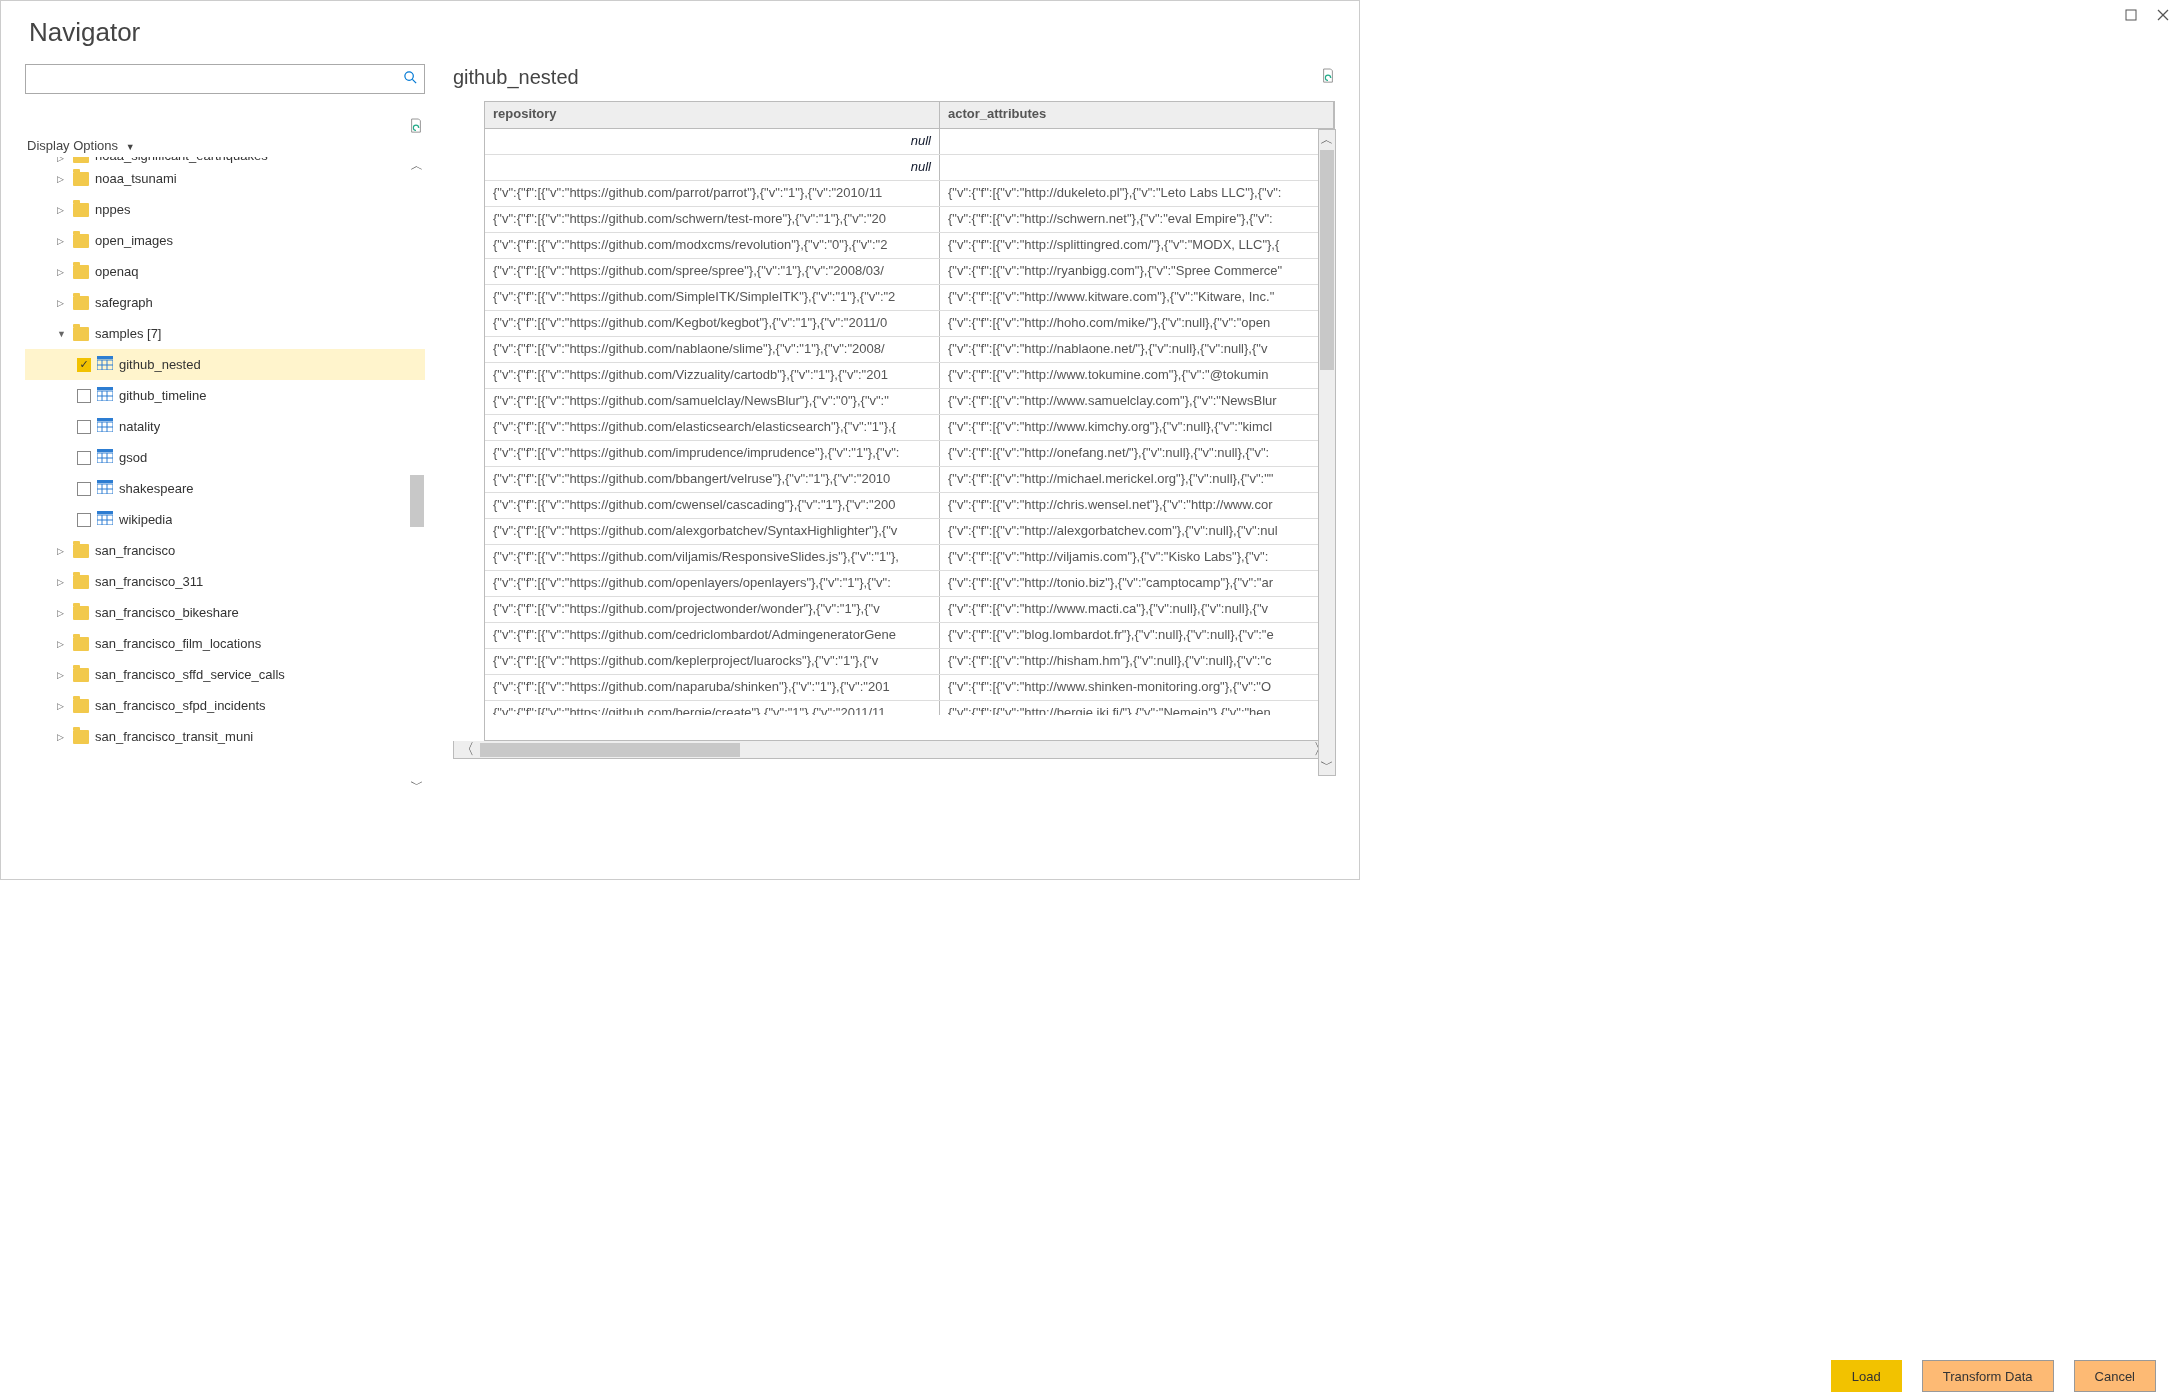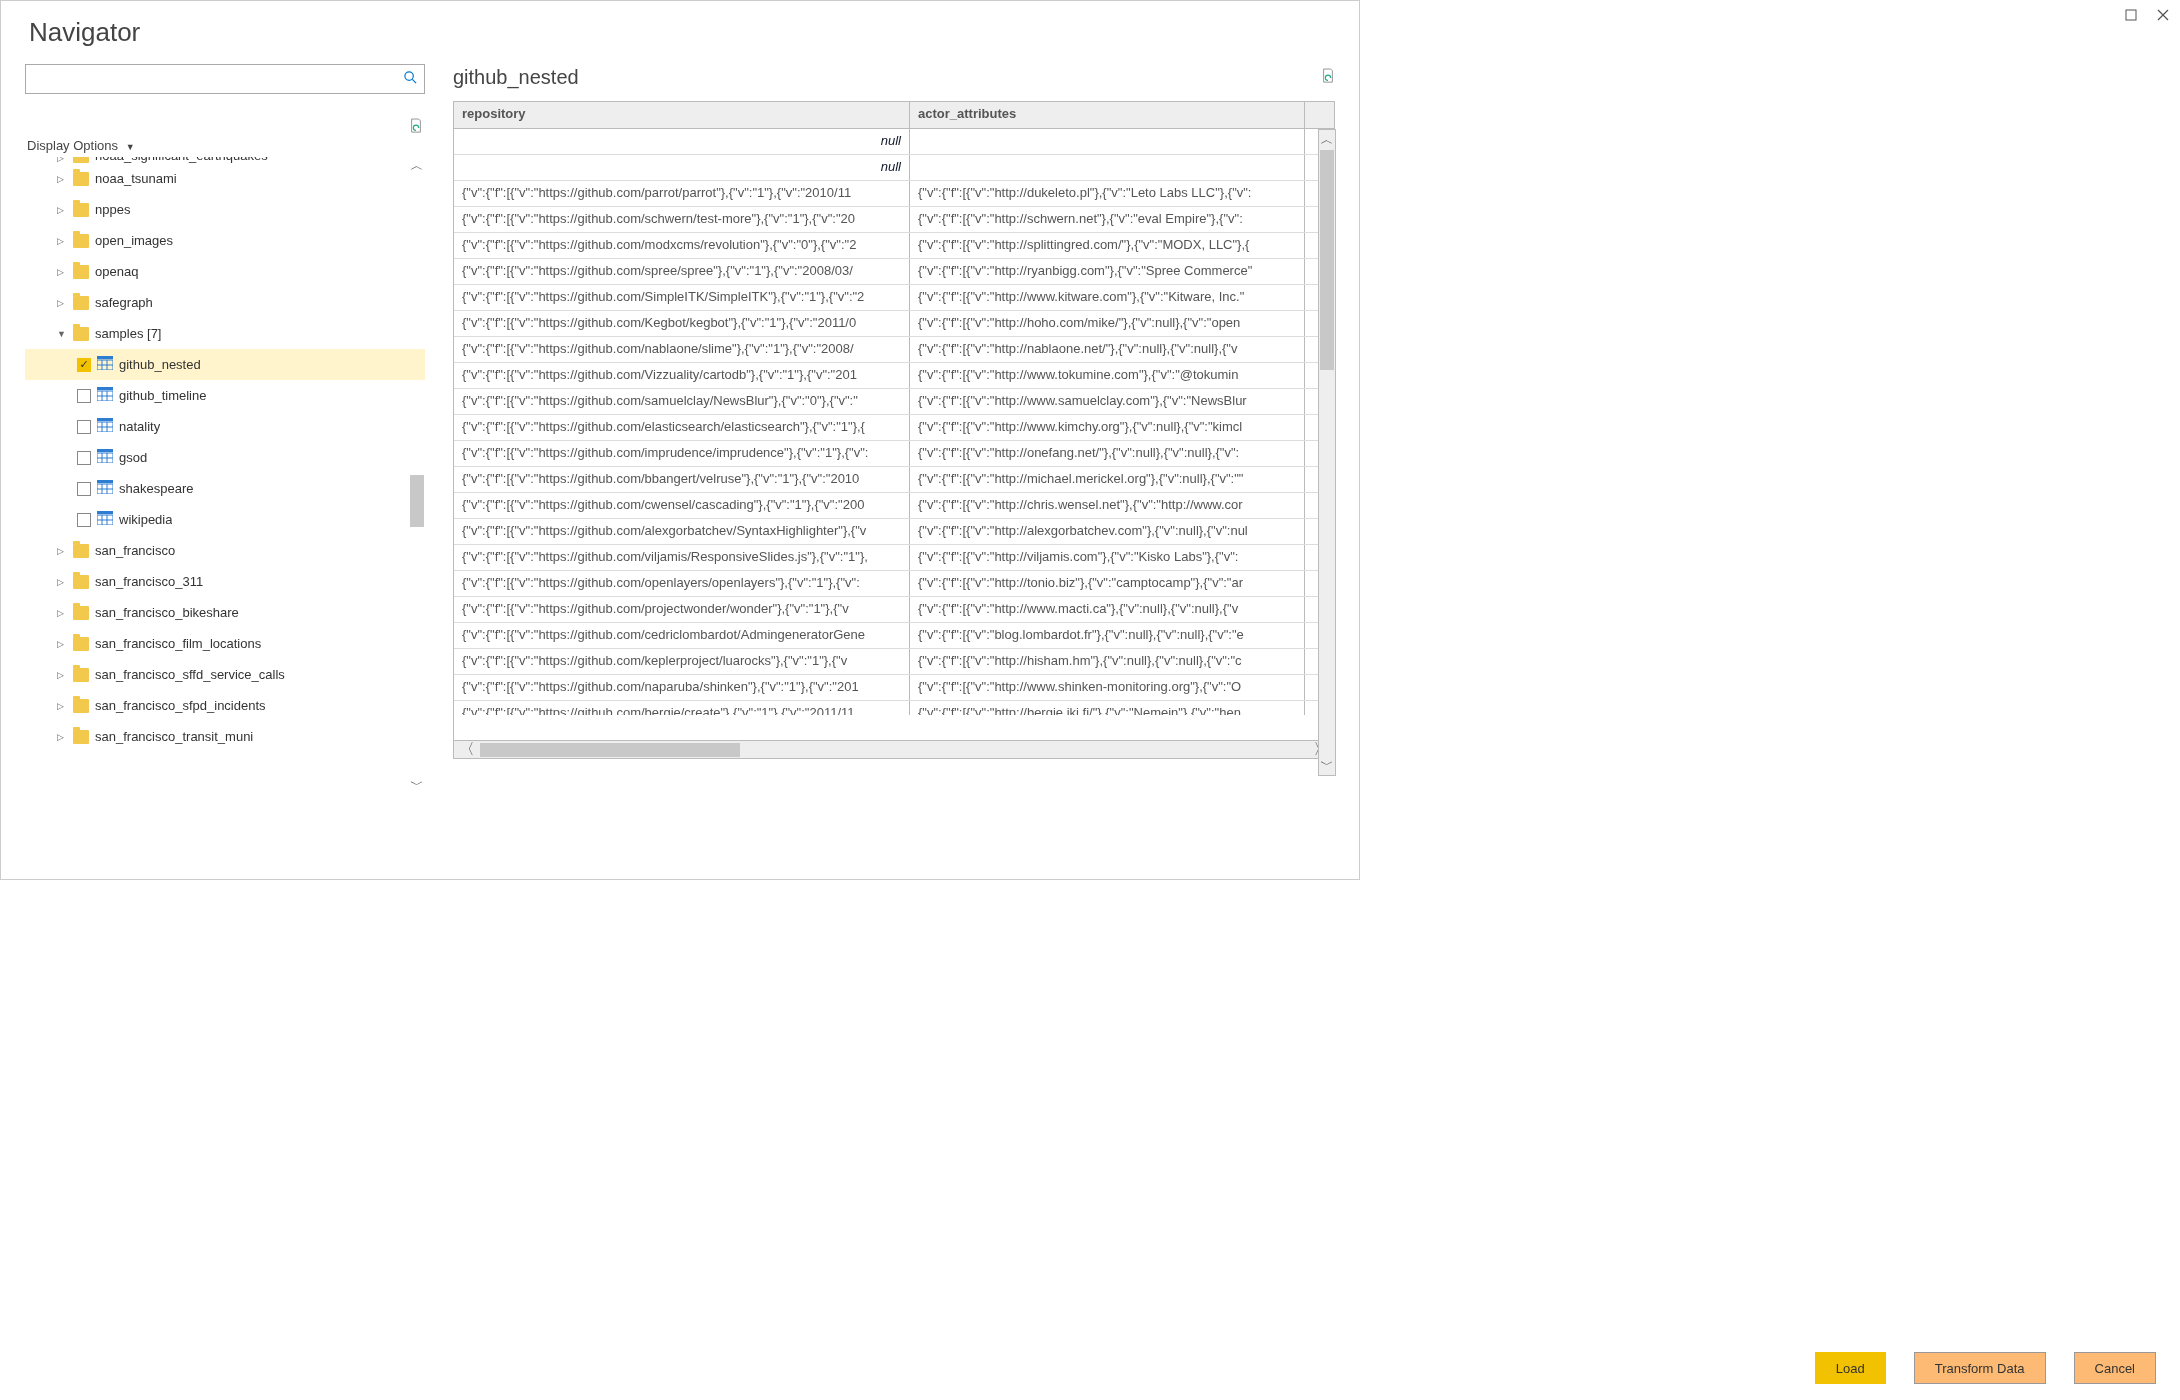--- a/index.html
+++ b/index.html
@@ -164,20 +164,21 @@
 .doc-refresh { color:#666; cursor:pointer;}
 .grid-wrap{
   flex:1;
   position:relative;
   min-height:0;
 }
 .grid {
   border: 1px solid #bbb;
   height: 640px;
   overflow: hidden;
+  margin-left: 31px;
 }
 .grid-header {
   display:flex;
   background:#eee;
   border-bottom:1px solid #bbb;
   font-weight:600;
   color:#555;
   height:27px;
 }
 .grid-header .col, .grid-row .col {
@@ -202,22 +203,22 @@
 .hscroll .hthumb{position:absolute;left:0;top:0;height:14px;width:260px;background:#c8c8c8;}
 .vscroll{
   position:absolute;right:-1px;top:28px;bottom:18px;width:18px;
   background:#eee;border:1px solid #bbb;border-left:1px solid #bbb;
 }
 .vscroll .varrow{height:20px;display:flex;align-items:center;justify-content:center;color:#555;cursor:pointer;font-size:13px;}
 .vscroll .vtrack{position:absolute;top:20px;bottom:20px;left:0;right:0;}
 .vscroll .vthumb{position:absolute;left:1px;right:1px;top:0;height:220px;background:#c8c8c8;}
 .buttons {
   position:absolute;
-  bottom:16px;right:24px;
-  display:flex;gap:28px;border-radius:10px;
+  bottom:8px;right:24px;
+  display:flex;gap:20px;border-radius:10px;
 }
 .buttons button{
   height:32px;
   padding:0 20px;
   border:1px solid #999;
   background:#fdba74;
   font-size:13px;
   cursor:pointer;
   color:#333;
 }

